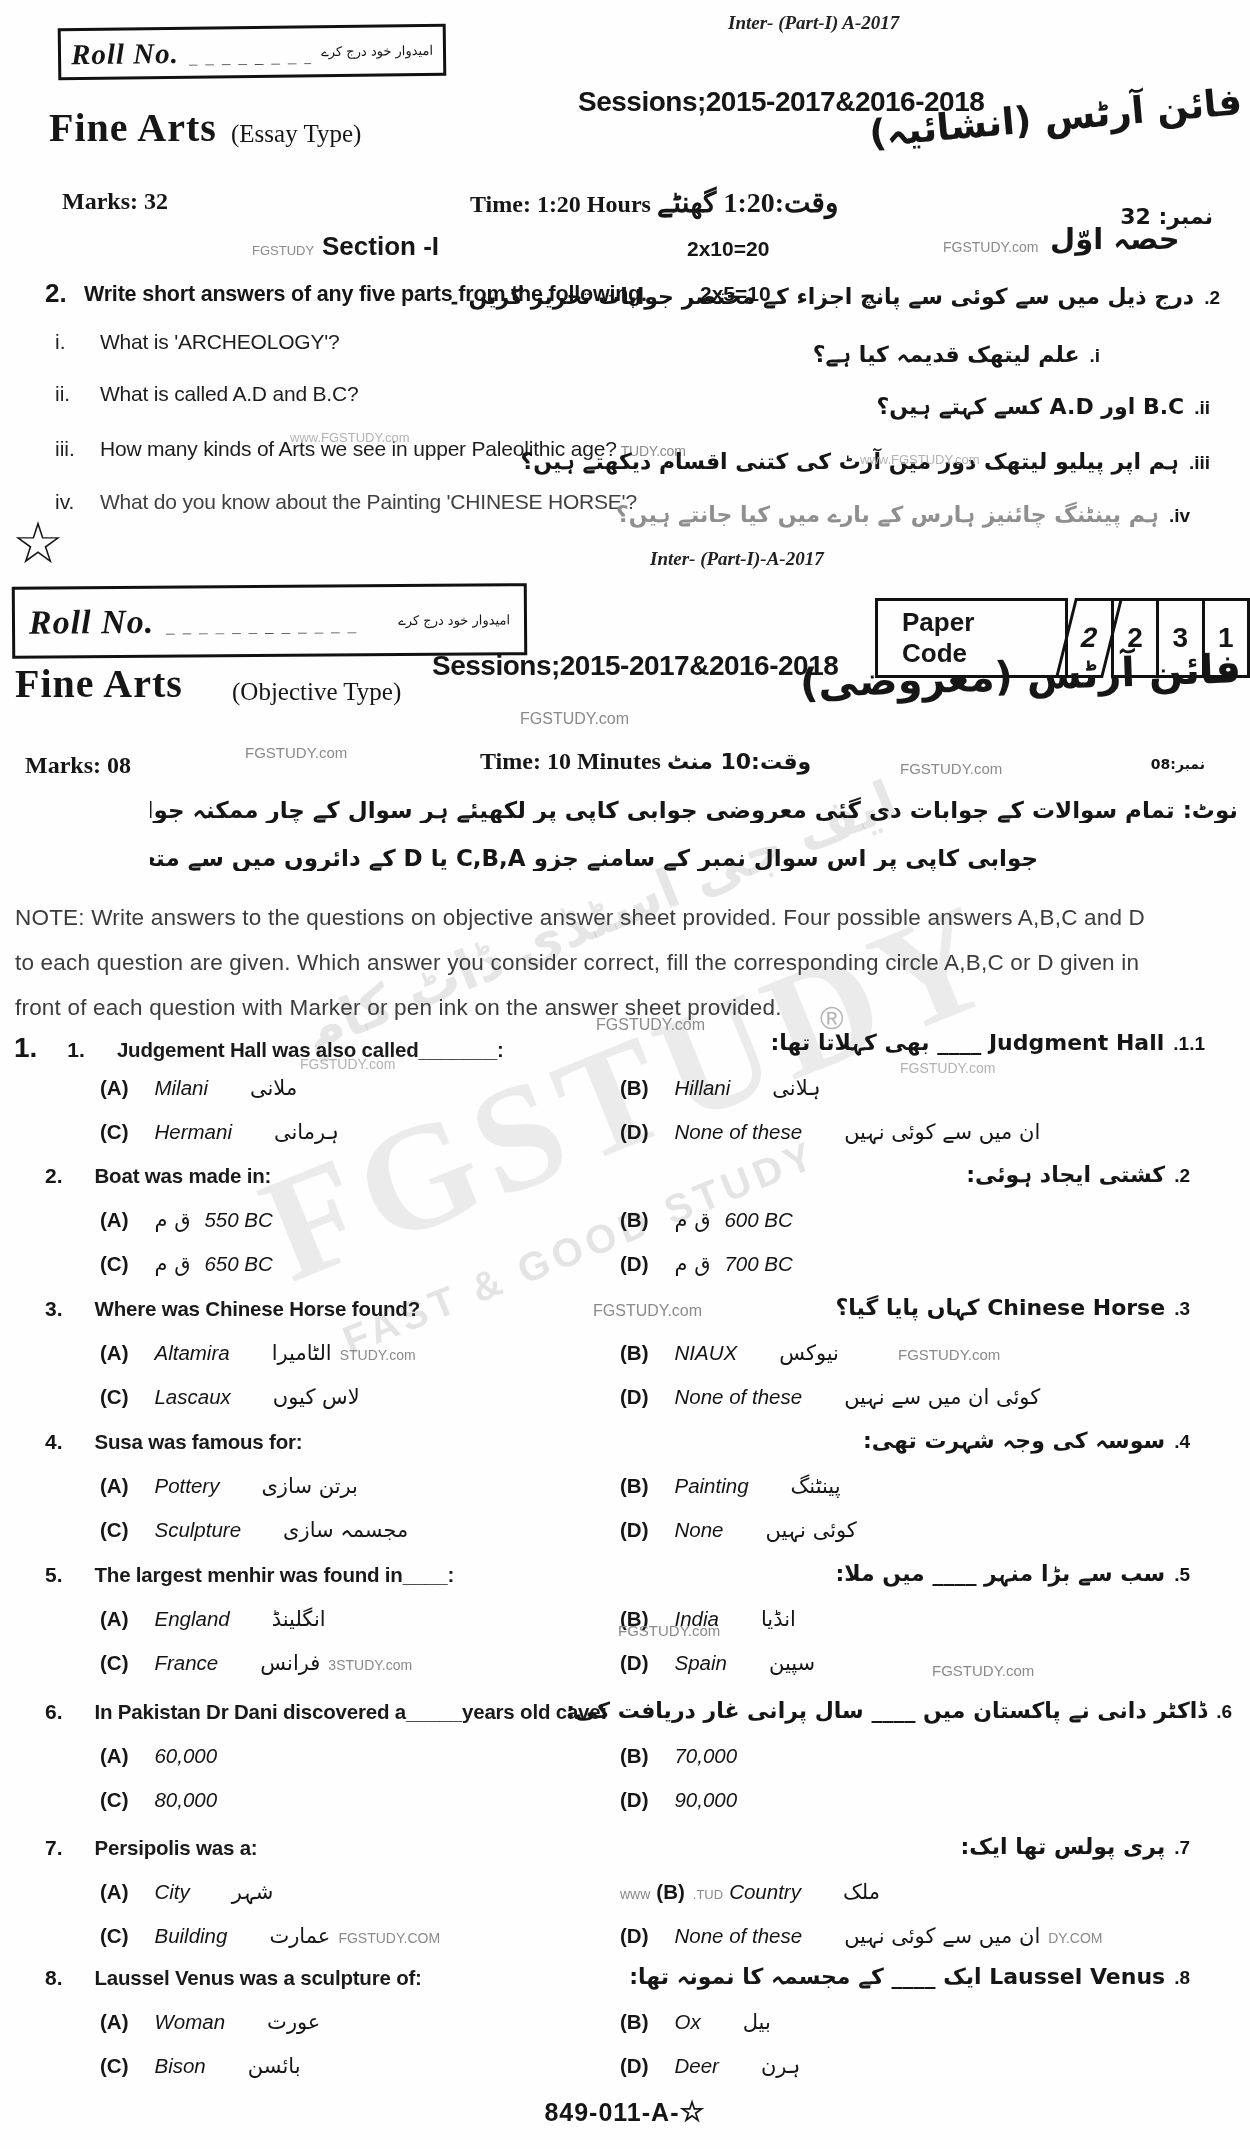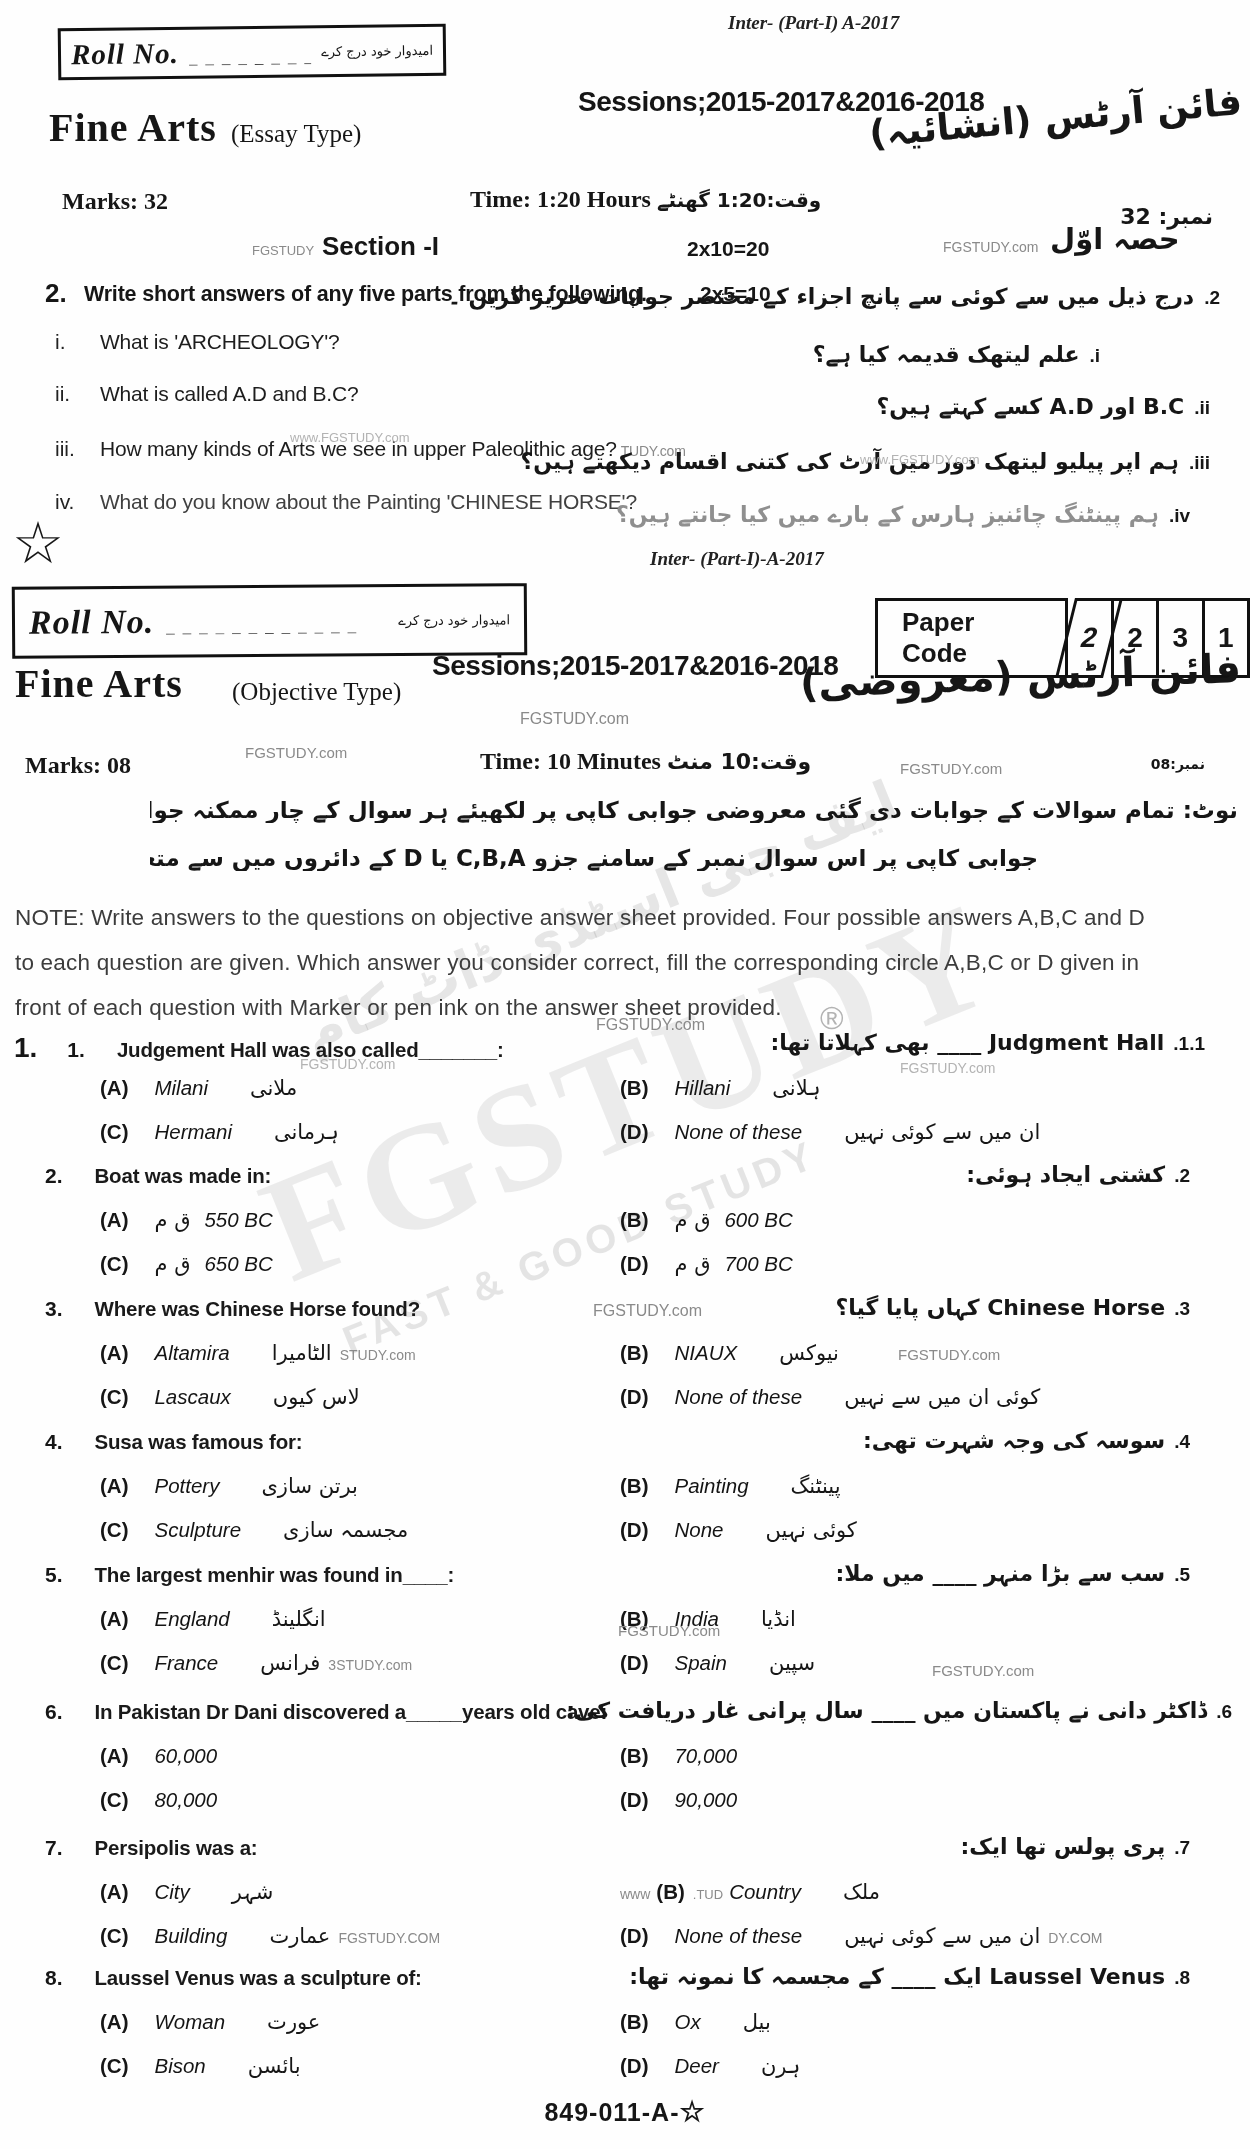--- a/index.html
+++ b/index.html
@@ -17,21 +17,21 @@
             transform:rotate(-0.7deg);display:flex;align-items:center;padding:0 10px;gap:10px;box-sizing:border-box;}
   #rollbox1 .rl{font:italic 700 29px "Liberation Serif",serif;letter-spacing:1px;}
   .dashes{flex:1;color:#444;font-size:15px;letter-spacing:2px;white-space:nowrap;overflow:hidden;transform:translateY(4px);}
   .rollur{font-size:13px;white-space:nowrap;}
   #fa1{left:49px;top:104px;font:700 40px "Liberation Serif",serif;letter-spacing:1px;}
   #et1{left:231px;top:120px;font:400 25px "Liberation Serif",serif;}
   #sess1{left:578px;top:86px;font:700 28px "Liberation Sans",sans-serif;letter-spacing:-0.5px;}
   #tur1{right:10px;top:80px;font-weight:700;font-size:37px;transform:rotate(-5deg);transform-origin:right top;white-space:nowrap;}
   #marks1{left:62px;top:188px;font:700 24px "Liberation Serif",serif;}
   #time1{left:470px;top:186px;font:700 24px "Liberation Serif",serif;white-space:nowrap;}
-  #time1 .urdu{font-size:20px;font-weight:700;}
+  #time1 .urdu{font-size:28px;font-weight:700;font-family:Liberation Serif, serif;}
   #mur1{right:37px;top:204px;font-weight:700;font-size:22px;}
   #esec-wma{left:252px;top:243px;font-size:13px;}
   #esec-sec{left:322px;top:231px;font:700 26px "Liberation Sans",sans-serif;}
   #esec-f{left:687px;top:237px;font:700 21px "Liberation Sans",sans-serif;}
   #esec-wmb{left:943px;top:239px;font-size:14px;}
   #esec-ur{left:1050px;top:222px;font-weight:700;font-size:29px;}
 
   
   #eq2{top:278px;left:0;right:0;height:40px;}
   #eq2 .n{position:absolute;left:45px;font-weight:700;font-size:26px;}

